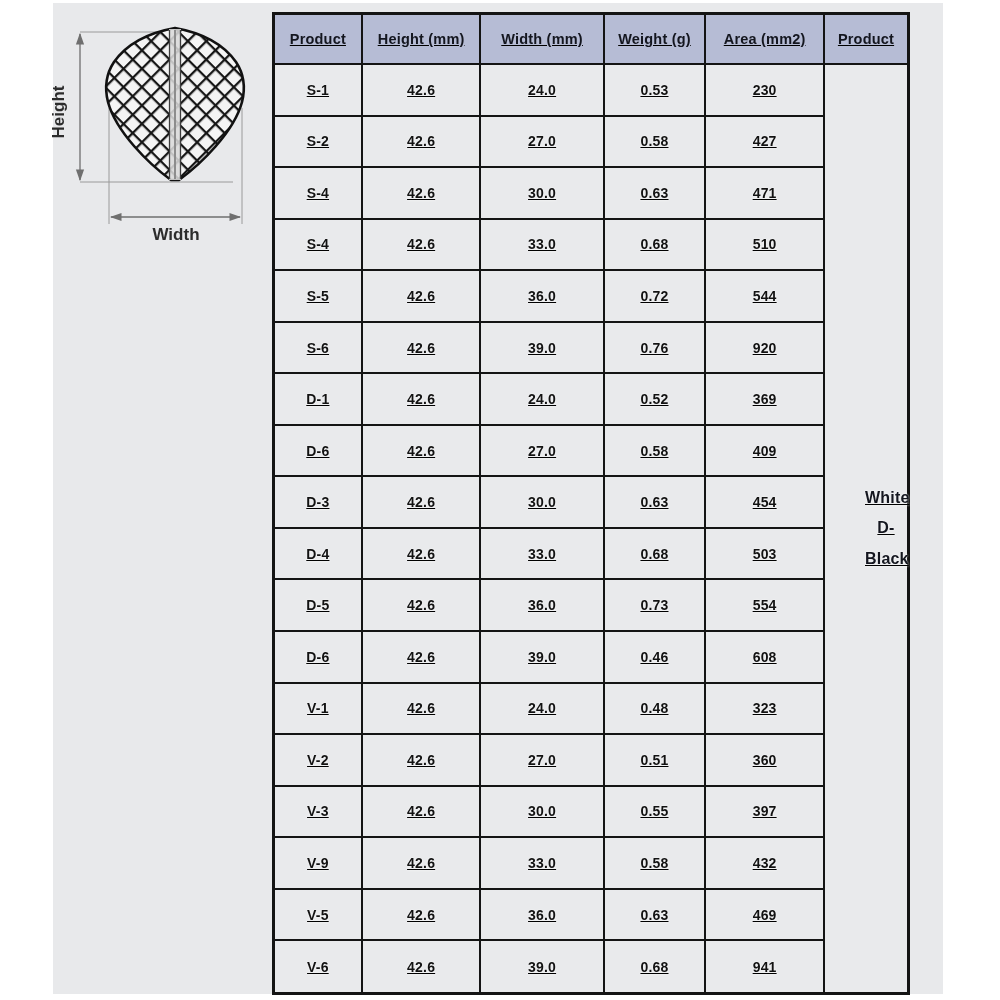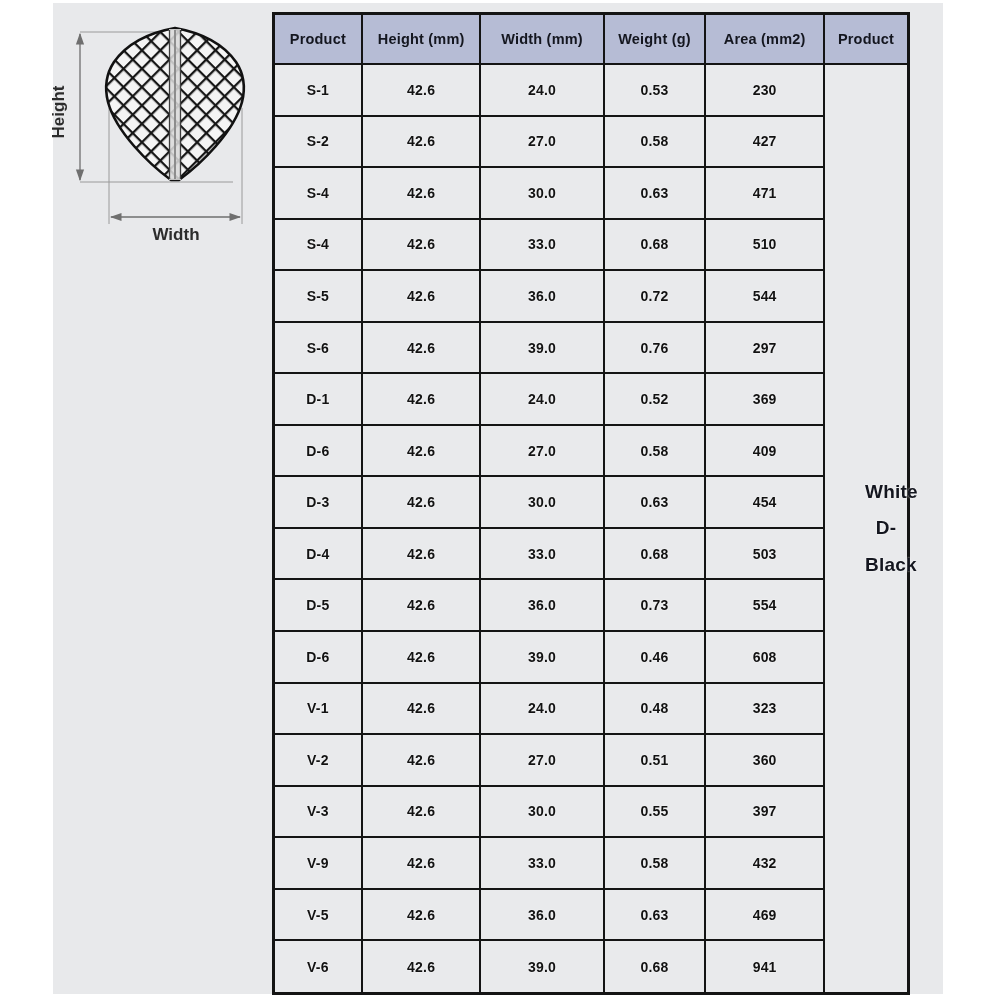--- a/index.html
+++ b/index.html
@@ -33,20 +33,21 @@
   table.spec-table {
     position: absolute;
     left: 272px;
     top: 12px;
     width: 638px;
     height: 983px;
     border-collapse: collapse;
     table-layout: fixed;
     border: 3px solid #141414;
     background: #e8e9eb;
+    text-decoration: underline;
   }
   .spec-table th, .spec-table td {
     border: 2px solid #141414;
     text-align: center;
     vertical-align: middle;
     padding: 0;
     font-weight: bold;
     color: #121212;
     font-size: 14px;
     letter-spacing: 0.2px;
@@ -56,21 +57,21 @@
     color: #14161f;
     height: 48px;
     font-size: 14.5px;
   }
   .spec-table td {
     background: #e9eaec;
     text-shadow: 0 0 2px rgba(255,255,255,0.9);
   }
   .spec-table td.colors-cell {
     background: #e9eaec;
-    font-size: 19px;
+    font-size: 16px;
     padding-left: 40px;
   }
   .colors-cell div {
     line-height: 1.9;
     color: #14161f;
   }
 </style>
 </head>
 <body>
 
@@ -171,21 +172,21 @@
           <td>42.6</td>
           <td>36.0</td>
           <td>0.72</td>
           <td>544</td>
         </tr>
         <tr>
           <td>S-6</td>
           <td>42.6</td>
           <td>39.0</td>
           <td>0.76</td>
-          <td>297</td>
+          <td>920</td>
         </tr>
         <tr>
           <td>D-1</td>
           <td>42.6</td>
           <td>24.0</td>
           <td>0.52</td>
           <td>369</td>
         </tr>
         <tr>
           <td>D-6</td>

